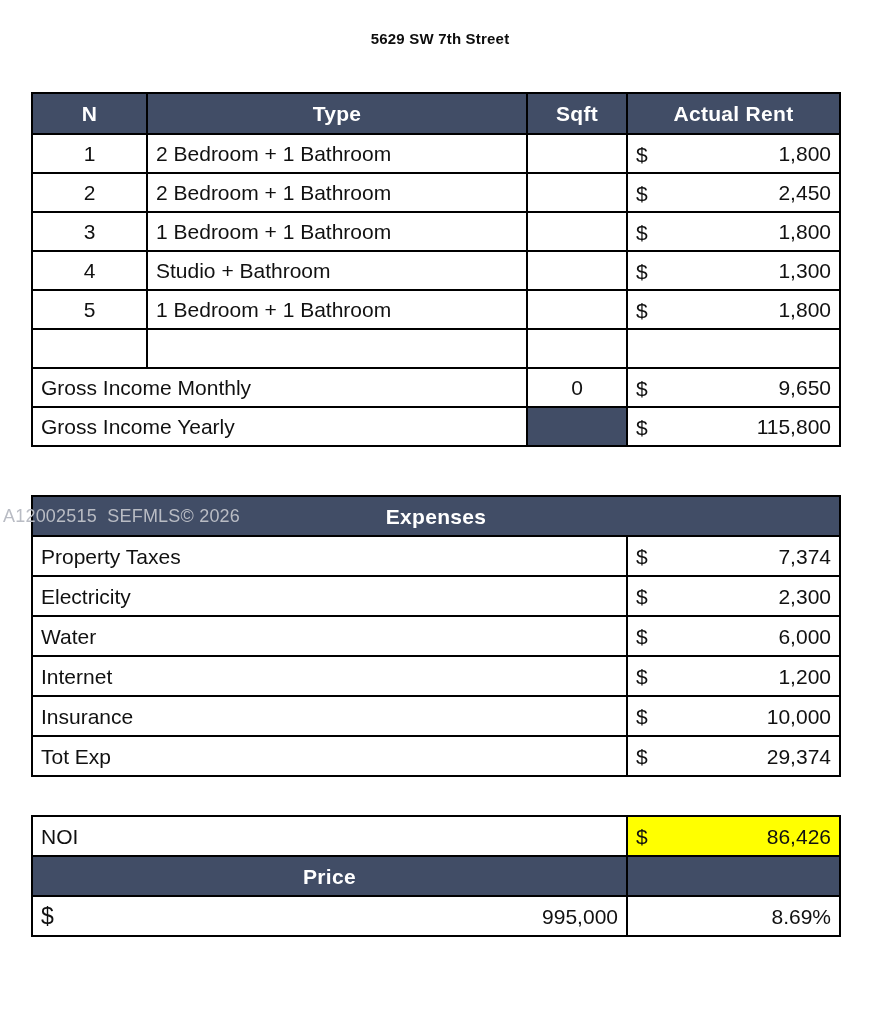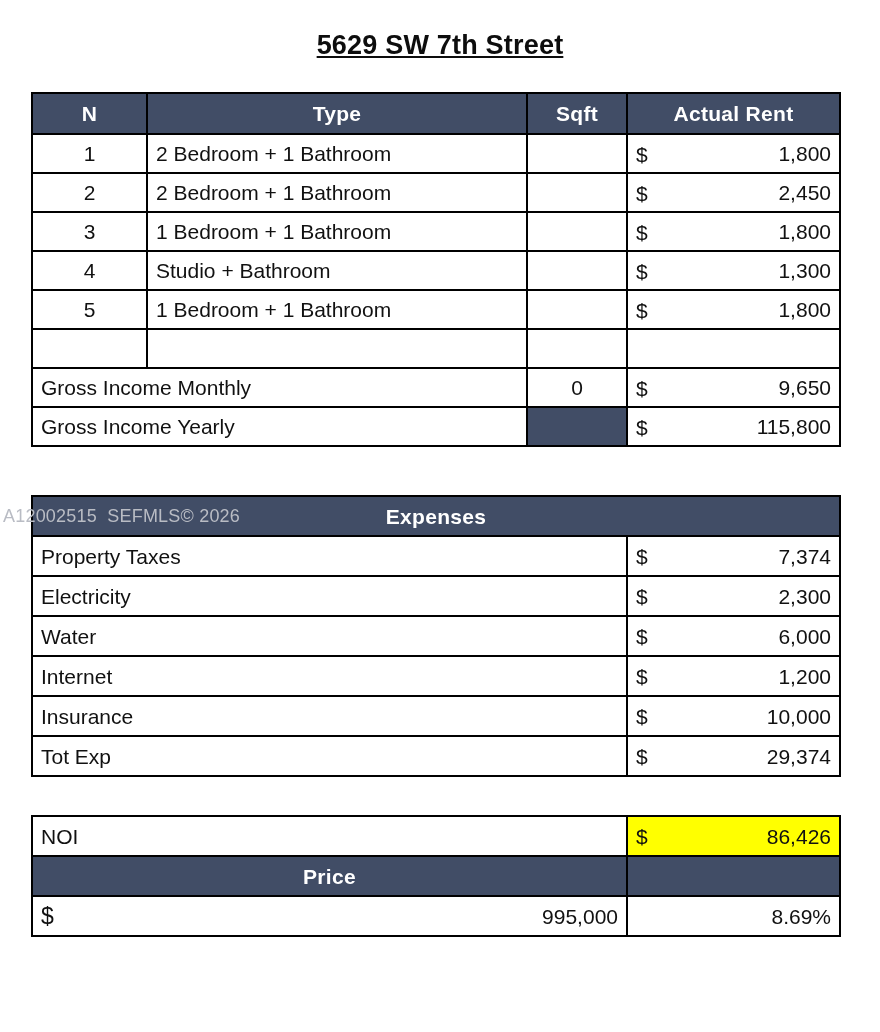--- a/index.html
+++ b/index.html
@@ -16,25 +16,24 @@
     overflow: hidden;
   }
 
   
   .doc-title {
     position: absolute;
     top: 30px;
     left: 0;
     width: 880px;
     text-align: center;
-    font-size: 27px;
+    font-size: 15px;
     font-weight: bold;
     letter-spacing: 0.2px;
     color: #0d0d0d;
-    text-decoration: underline;
   }
 
   
   .sheet {
     position: absolute;
     border-collapse: collapse;
     table-layout: fixed;
     background: #ffffff;
   }
   .sheet td, .sheet th {

